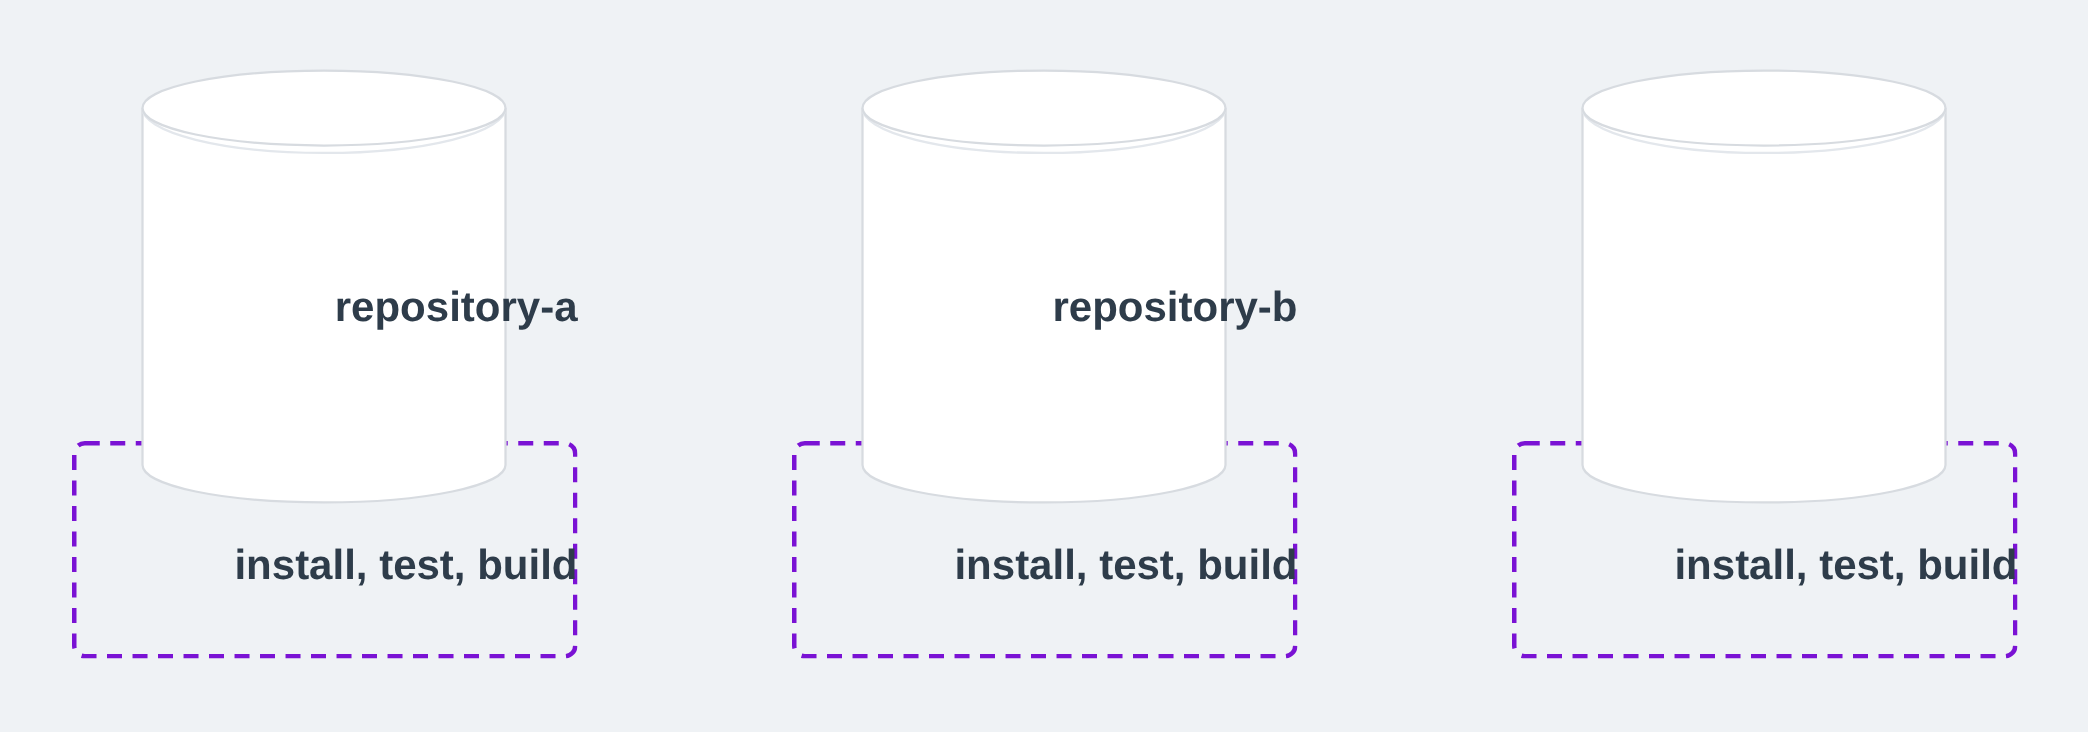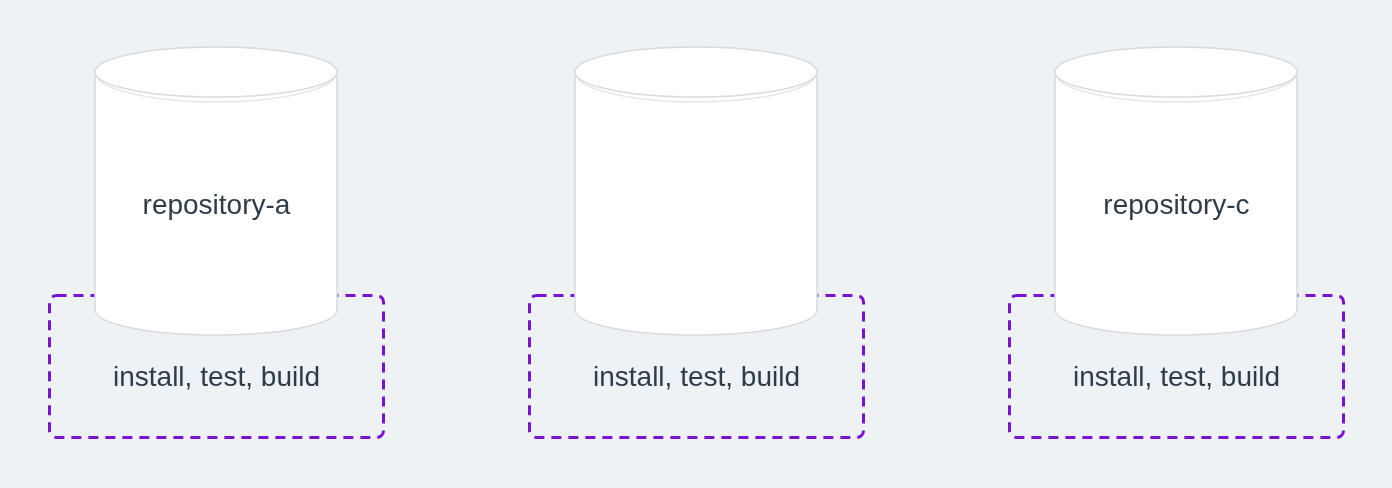--- a/index.html
+++ b/index.html
@@ -38,25 +38,25 @@
     left: 46px;
     top: 46px;
     width: 244px;
     height: 292px;
     z-index: 2;
   }
   .label {
     position: absolute;
     left: 0;
     right: 0;
-    text-align: center;
+    text-align: right;
     height: 34px;
     line-height: 34px;
     font-size: 28px;
-    font-weight: 400;
+    font-weight: 700;
     color: #2e3c4a;
     z-index: 3;
     white-space: nowrap;
   }
   .repo-label  { top: 188px; }
   .steps-label { top: 360px; }
 </style>
 </head>
 <body>
 
@@ -77,29 +77,29 @@
 
   <div class="group g1">
     <svg class="dashed-box" viewBox="0 0 337 145" xmlns="http://www.w3.org/2000/svg">
       <rect x="1.5" y="1.5" width="334" height="142" rx="7" fill="none" stroke="#7a12d4" stroke-width="3" stroke-dasharray="10 7"></rect>
     </svg>
     <svg class="cylinder" viewBox="0 0 244 292" xmlns="http://www.w3.org/2000/svg">
       <path d="M1,26 L1,264 A121,25 0 0 0 243,264 L243,26" fill="#ffffff" stroke="#d7dbe0" stroke-width="1.5"></path>
       <path d="M1,26 A121,30 0 0 0 243,26" fill="none" stroke="#e3e7ec" stroke-width="1.5"></path>
       <ellipse cx="122" cy="26" rx="121" ry="25" fill="#ffffff" stroke="#d7dbe0" stroke-width="1.5"></ellipse>
     </svg>
+    <div class="label repo-label">repository-b</div>
     <div class="label steps-label">install, test, build</div>
   </div>
 
   <div class="group g2">
     <svg class="dashed-box" viewBox="0 0 337 145" xmlns="http://www.w3.org/2000/svg">
       <rect x="1.5" y="1.5" width="334" height="142" rx="7" fill="none" stroke="#7a12d4" stroke-width="3" stroke-dasharray="10 7"></rect>
     </svg>
     <svg class="cylinder" viewBox="0 0 244 292" xmlns="http://www.w3.org/2000/svg">
       <path d="M1,26 L1,264 A121,25 0 0 0 243,264 L243,26" fill="#ffffff" stroke="#d7dbe0" stroke-width="1.5"></path>
       <path d="M1,26 A121,30 0 0 0 243,26" fill="none" stroke="#e3e7ec" stroke-width="1.5"></path>
       <ellipse cx="122" cy="26" rx="121" ry="25" fill="#ffffff" stroke="#d7dbe0" stroke-width="1.5"></ellipse>
     </svg>
-    <div class="label repo-label">repository-c</div>
     <div class="label steps-label">install, test, build</div>
   </div>
 
 </div>
 
 </body></html>

